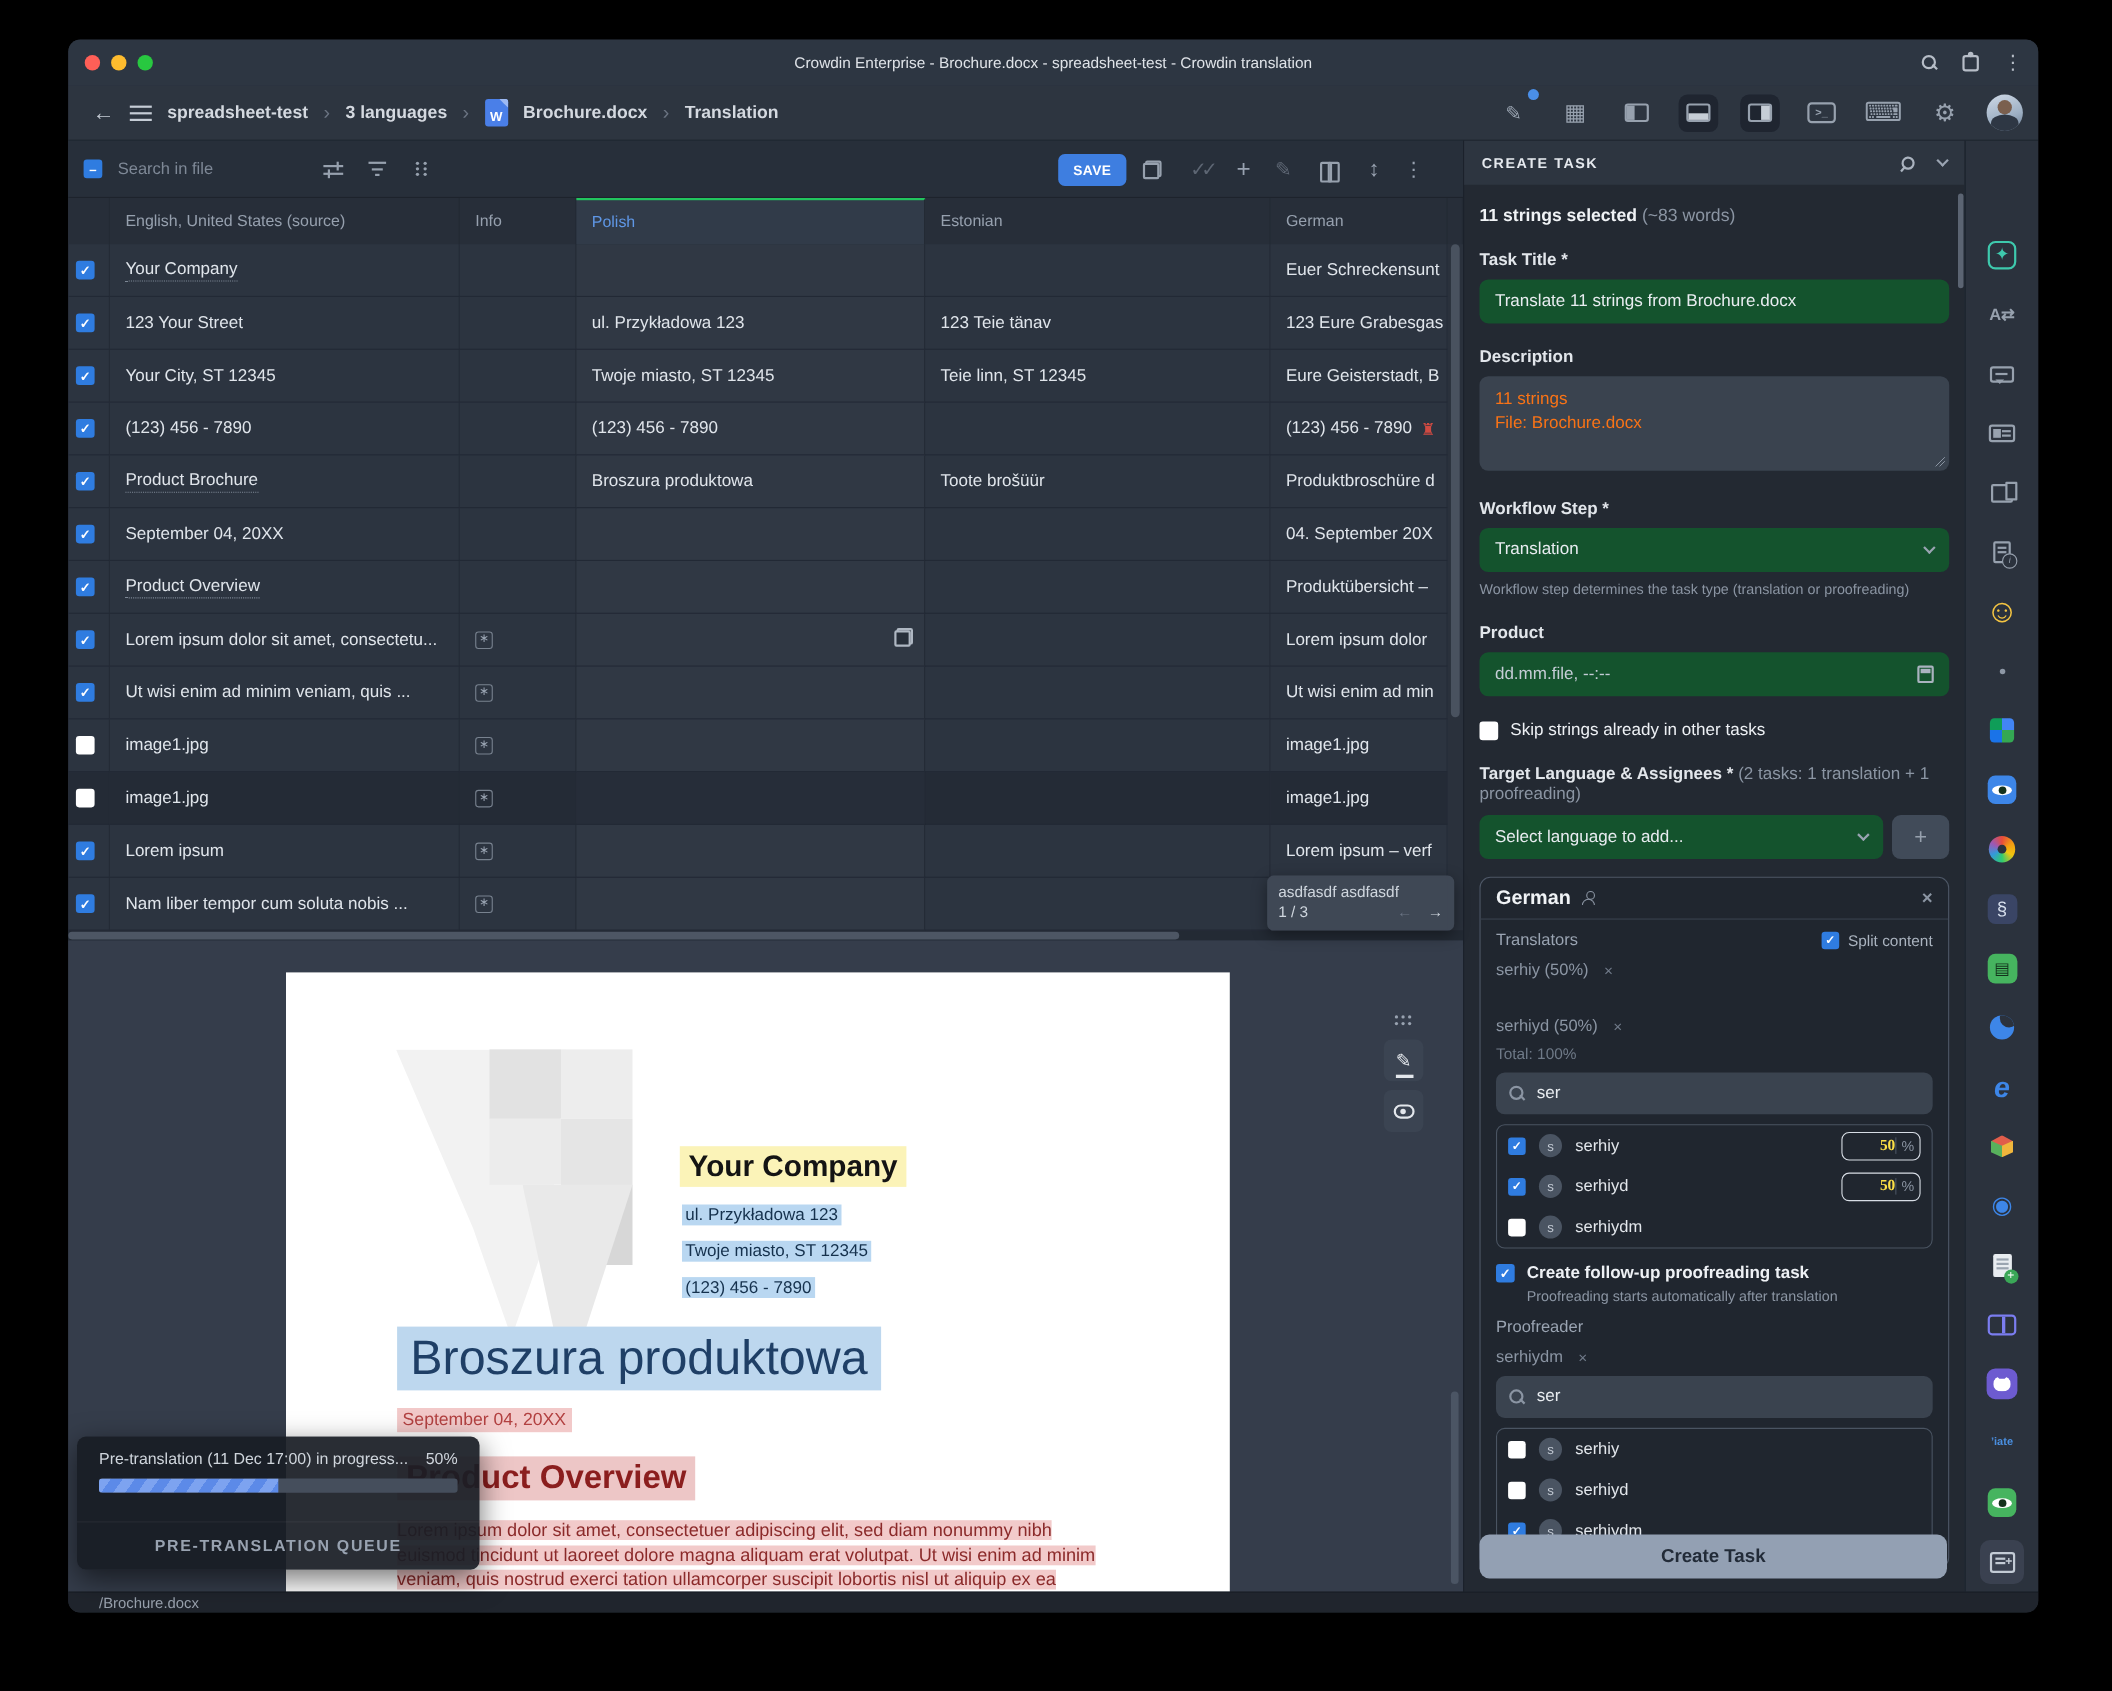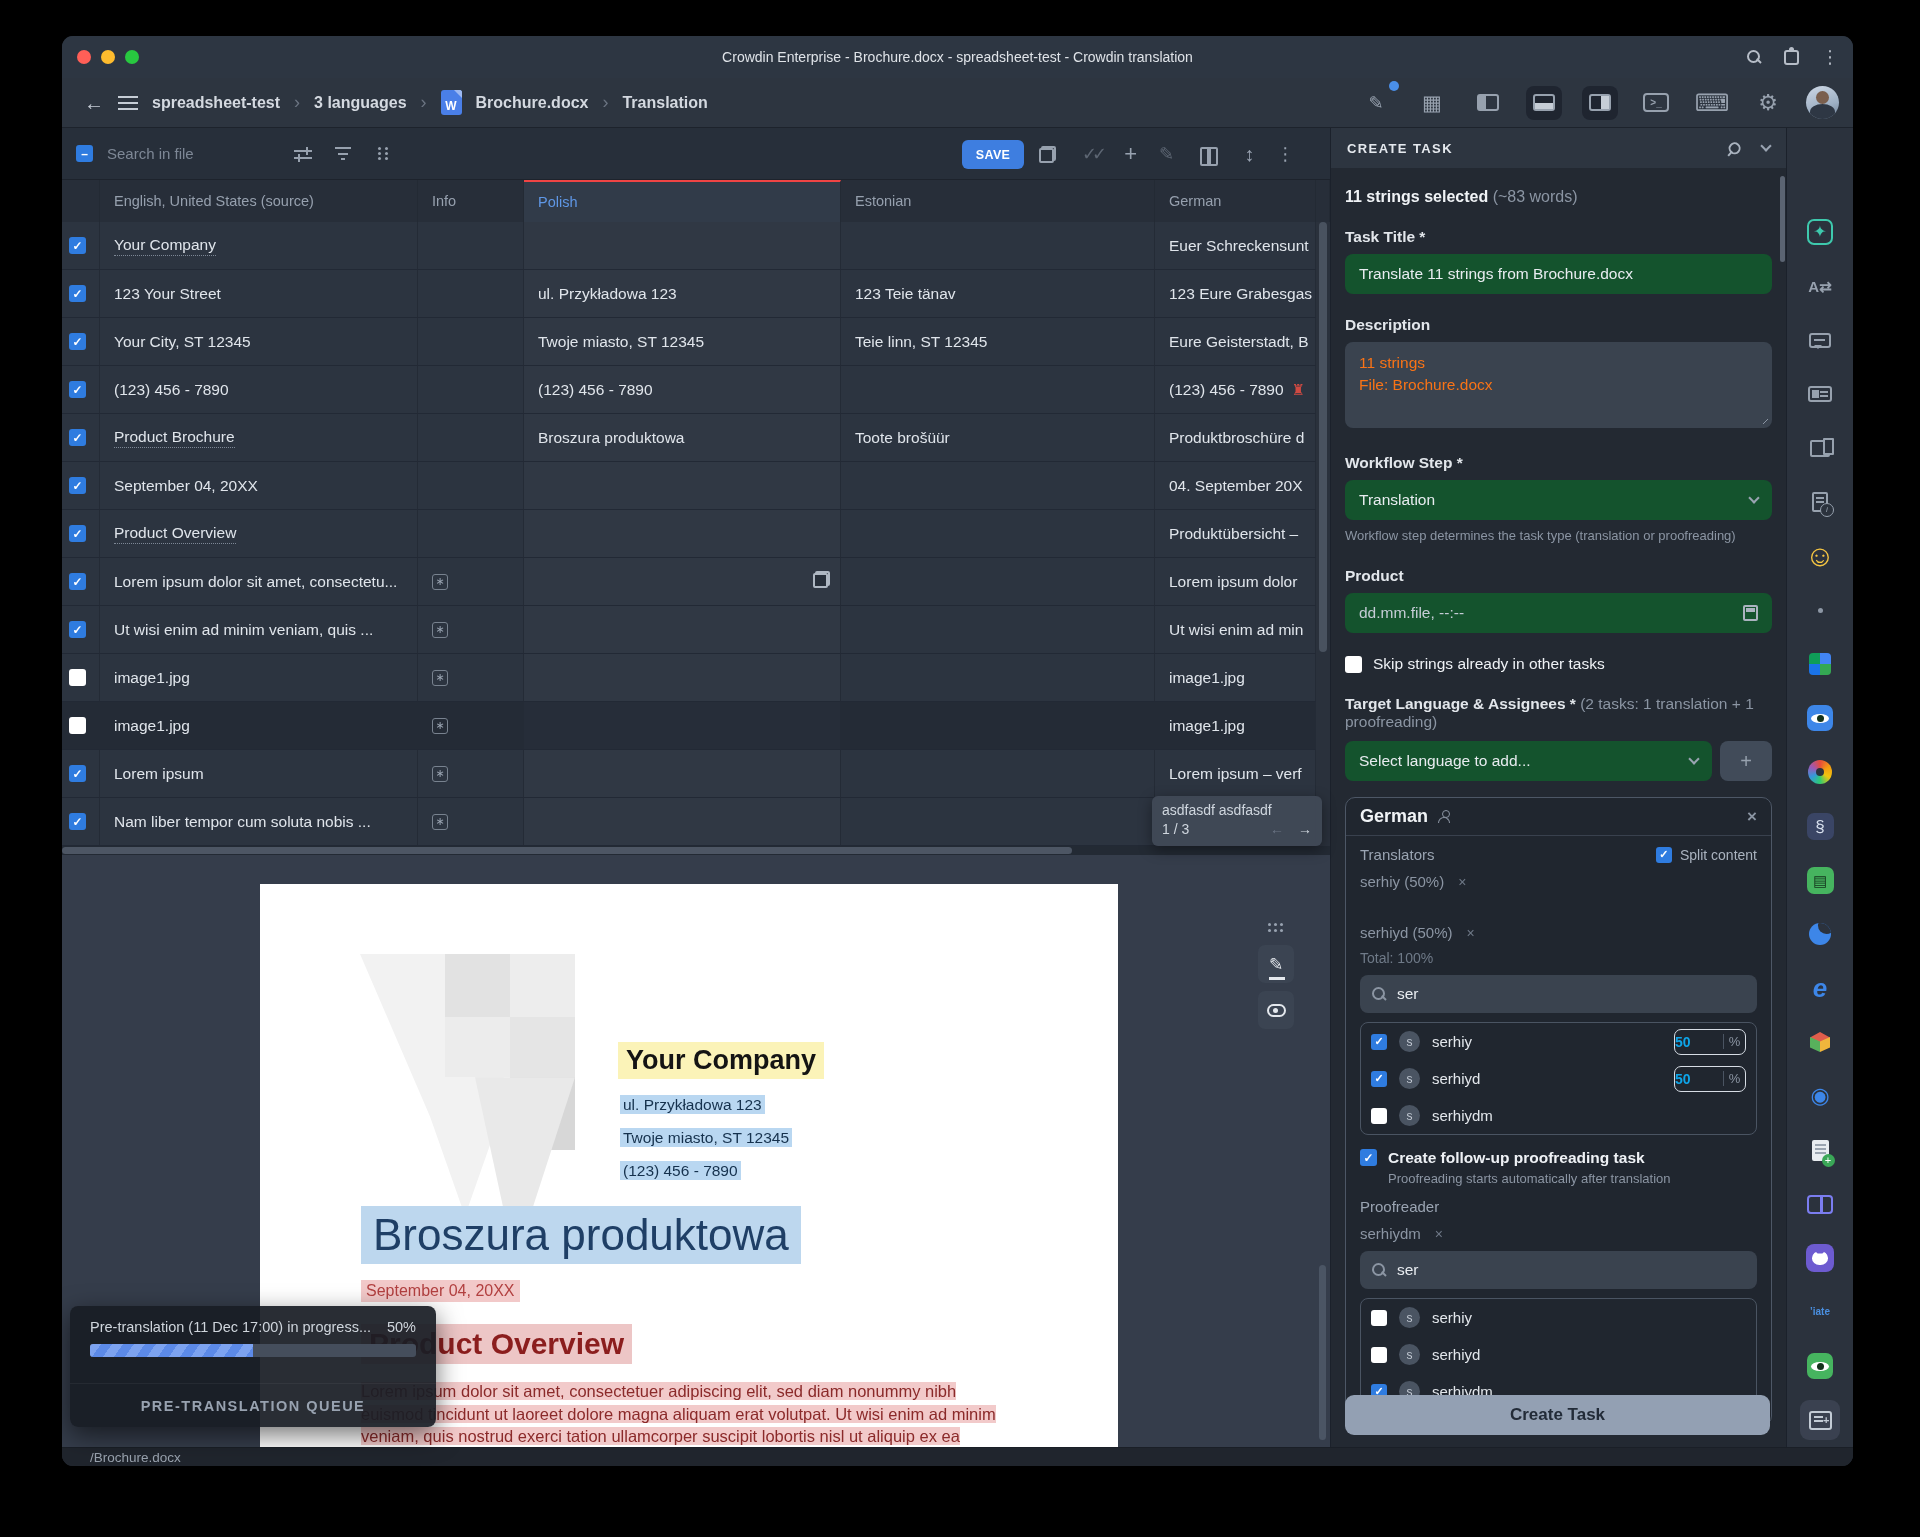--- a/index.html
+++ b/index.html
@@ -67,21 +67,21 @@
   .i-copy{width:17px;height:17px;position:relative;display:inline-block;}
   .i-copy::before{content:"";position:absolute;right:0;top:0;width:11px;height:11px;border:2px solid currentColor;border-radius:2px;}
   .i-copy::after{content:"";position:absolute;left:0;bottom:0;width:11px;height:11px;border:2px solid currentColor;border-radius:2px;background:#272f3a;}
   .i-columns{width:18px;height:15px;position:relative;display:inline-block;}
   .i-columns::before{content:"";position:absolute;left:0;top:0;width:7px;height:15px;border:2px solid currentColor;border-radius:2px;}
   .i-columns::after{content:"";position:absolute;right:0;top:0;width:7px;height:15px;border:2px solid currentColor;border-radius:2px;}
   
   .grid-row{display:grid;grid-template-columns:38px 318px 106px 317px 314px 161px 14px;}
   .thead{position:absolute;left:0;top:52px;width:100%;height:42px;background:#272e39;}
   .th{display:flex;align-items:center;padding-left:14px;color:#96a0ae;font-size:14.5px;border-right:1px solid #232a34;}
-  .th.sel{color:#5f97e6;background:#313b49;border-top:2px solid #ef4444;}
+  .th.sel{color:#5f97e6;background:#313b49;border-top:2px solid #22c55e;}
   .rows{position:absolute;left:0;top:94px;width:100%;height:624px;}
   .trow{height:48px;}
   .trow .cell{display:flex;align-items:center;padding:0 14px;color:#e0e5eb;font-size:15.5px;
      border-right:1px solid #242b36;border-bottom:1px solid #222935;white-space:nowrap;overflow:hidden;}
   .trow .c-check{justify-content:flex-start;padding-left:7px;}
   .trow .c-pl{background:rgba(255,255,255,.025);position:relative;}
   .trow.darker .cell{background:#242b36;}
   .trow.darker .c-pl{background:#262d39;}
   .src-u{border-bottom:1.5px dotted #7d8795;padding-bottom:1px;}
   .info-ic{width:16px;height:16px;border:1.5px solid #78828f;border-radius:3px;color:#9aa4b2;
@@ -190,21 +190,21 @@
   .total{margin-top:9px;color:#6f7a88;font-size:14px;}
   .searchbox{margin-top:9px;height:38px;background:#3a434f;border-radius:8px;display:flex;align-items:center;
      padding:0 12px;gap:10px;color:#e8ecf0;font-size:15.5px;}
   .listbox{margin-top:9px;border:1px solid #4a5462;border-radius:8px;}
   .lrow{height:37px;display:flex;align-items:center;padding:0 10px;gap:12px;}
   .lrow + .lrow{border-top:0px;}
   .avatar-s{width:21px;height:21px;border-radius:50%;background:#4a5462;color:#c3cad4;font-size:12px;
      display:flex;align-items:center;justify-content:center;flex:none;}
   .lname{color:#e3e7ec;font-size:15px;flex:1;}
   .pct{width:72px;height:26px;border:1.5px solid #d7dde5;border-radius:7px;display:flex;align-items:center;flex:none;}
-  .pct .v{flex:1;text-align:left;color:#0ea5e9;font-size:14px;font-weight:700;}
+  .pct .v{flex:1;text-align:right;color:#fde047;font-size:14px;font-weight:700;font-family:Liberation Serif, serif;}
   .pct .s{width:22px;text-align:center;color:#8b95a3;font-size:13px;border-left:1px solid #4a5462;}
   .follow{margin-top:14px;display:flex;gap:11px;align-items:flex-start;color:#eef1f5;font-size:15.5px;font-weight:700;}
   .follow .sub{margin-top:4px;color:#8b95a3;font-size:13px;font-weight:400;}
   .gsec-label{margin-top:12px;color:#9aa4b2;font-size:15px;}
   .create-btn{position:absolute;left:14px;right:16px;bottom:12px;height:40px;border-radius:9px;background:#93a0b3;
      color:#222b38;font-size:17px;font-weight:700;display:flex;align-items:center;justify-content:center;}
   
   .strip{position:absolute;left:1724px;top:0;width:67px;bottom:0;background:#2b323d;border-left:1px solid #1b212b;padding-top:82px;}
   .strip-item{height:44px;margin-bottom:10px;display:flex;align-items:center;justify-content:center;}
   .strip-box{width:40px;height:40px;border-radius:9px;display:flex;align-items:center;justify-content:center;}

